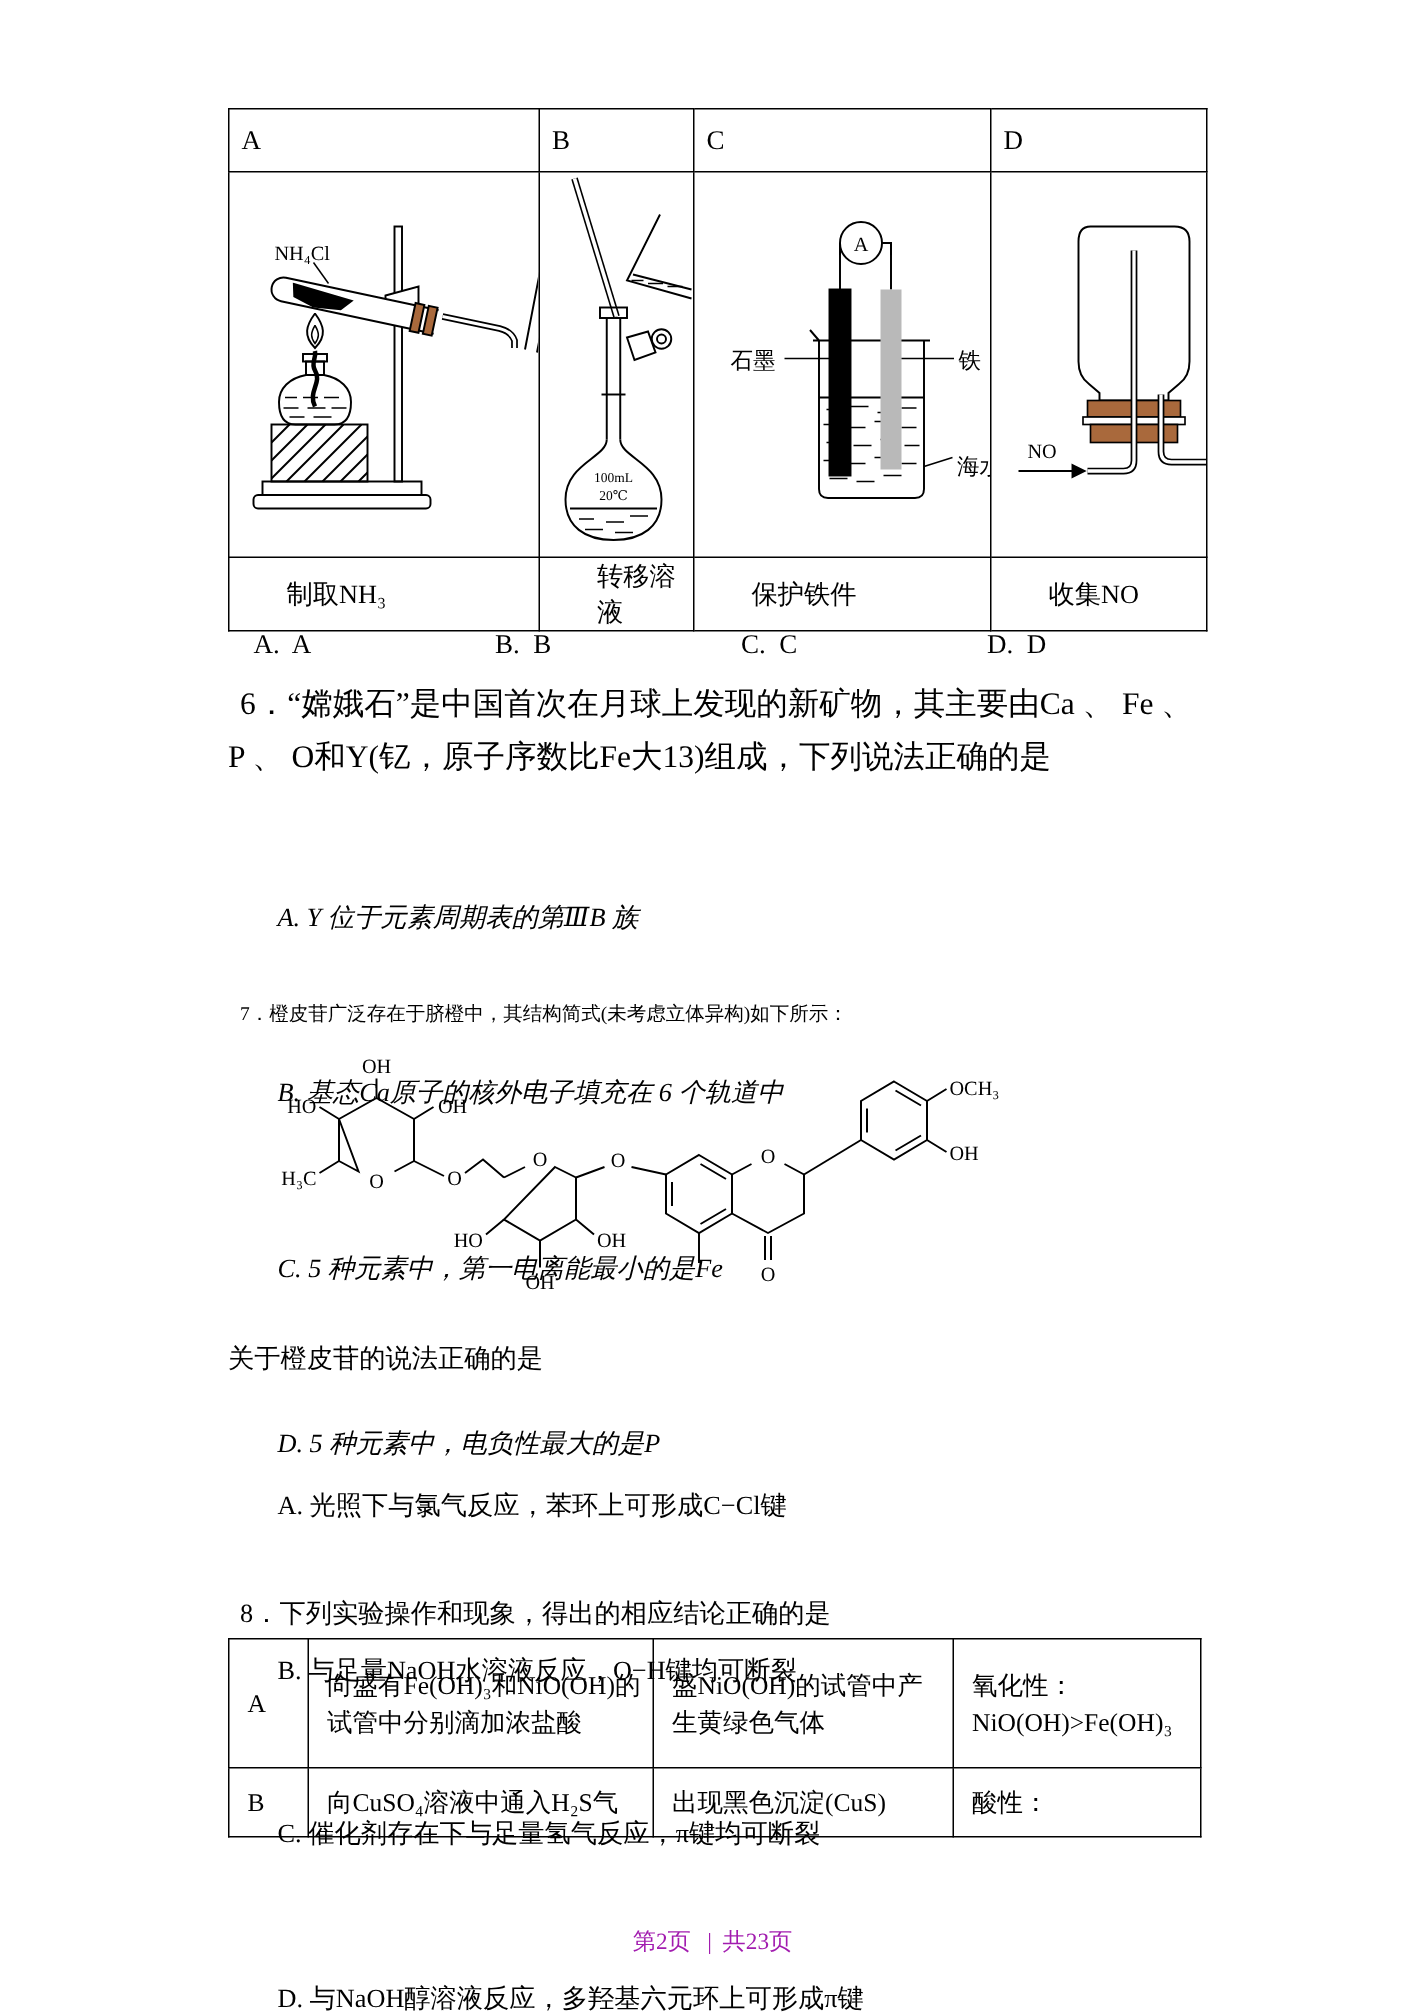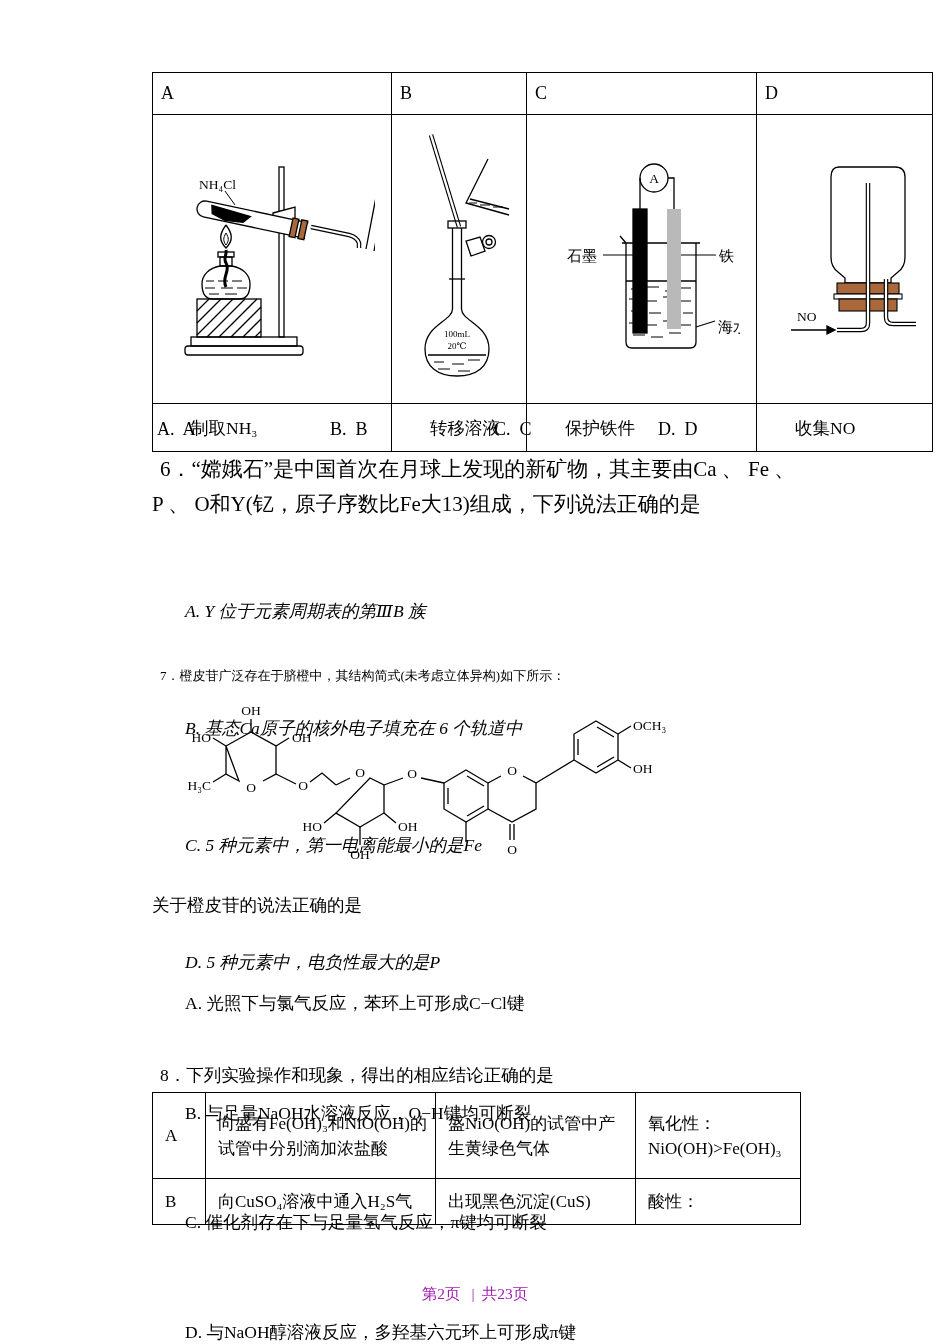--- a/index.html
+++ b/index.html
@@ -4,27 +4,27 @@
 <style>
   html,body{margin:0;padding:0;}
   body{width:950px;height:1344px;background:#fff;position:relative;
        font-family:"Liberation Serif","DejaVu Serif",serif;color:#000;}
   .page{position:absolute;inset:0;background:#fff;overflow:hidden;}
 
   
   table.apparatus{position:absolute;left:152px;top:72px;border-collapse:collapse;table-layout:fixed;}
   table.apparatus td{border:1.8px solid #000;padding:0 0 0 8px;vertical-align:middle;overflow:hidden;}
   table.apparatus tr.t-hdr td{height:41px;font-size:18px;}
-  table.apparatus tr.t-diag td{height:256px;padding:16px;position:relative;}
+  table.apparatus tr.t-diag td{height:256px;padding:0;position:relative;}
   table.apparatus tr.t-cap td{height:47px;font-size:17.5px;padding-left:38px;}
   table.apparatus svg{display:block;}
 
   
   .ans{position:absolute;top:419px;font-size:18px;white-space:pre;}
-  .ans.a1{left:157px}.ans.a2{left:330px}.ans.a3{left:494px}.ans.a4{left:658px}
+  .ans.a1{left:169px}.ans.a2{left:330px}.ans.a3{left:494px}.ans.a4{left:658px}
 
   p{margin:0;position:absolute;}
   .q6text{left:152px;top:452px;width:656px;font-size:21px;line-height:35px;text-indent:8px;}
   .opts{position:absolute;font-size:17.5px;white-space:pre;}
   .q6opts{left:185px;top:514px;line-height:39px;font-style:italic;}
   .q7text{left:152px;top:667px;width:656px;font-size:13px;text-indent:8px;}
   svg.structure{position:absolute;left:156px;top:697px;}
   .q7stem2{left:152px;top:893px;font-size:17.5px;text-align:right;}
   .q7opts{left:185px;top:912px;line-height:36.5px;}
   .q8text{left:152px;top:1063px;font-size:17.5px;text-indent:8px;}

